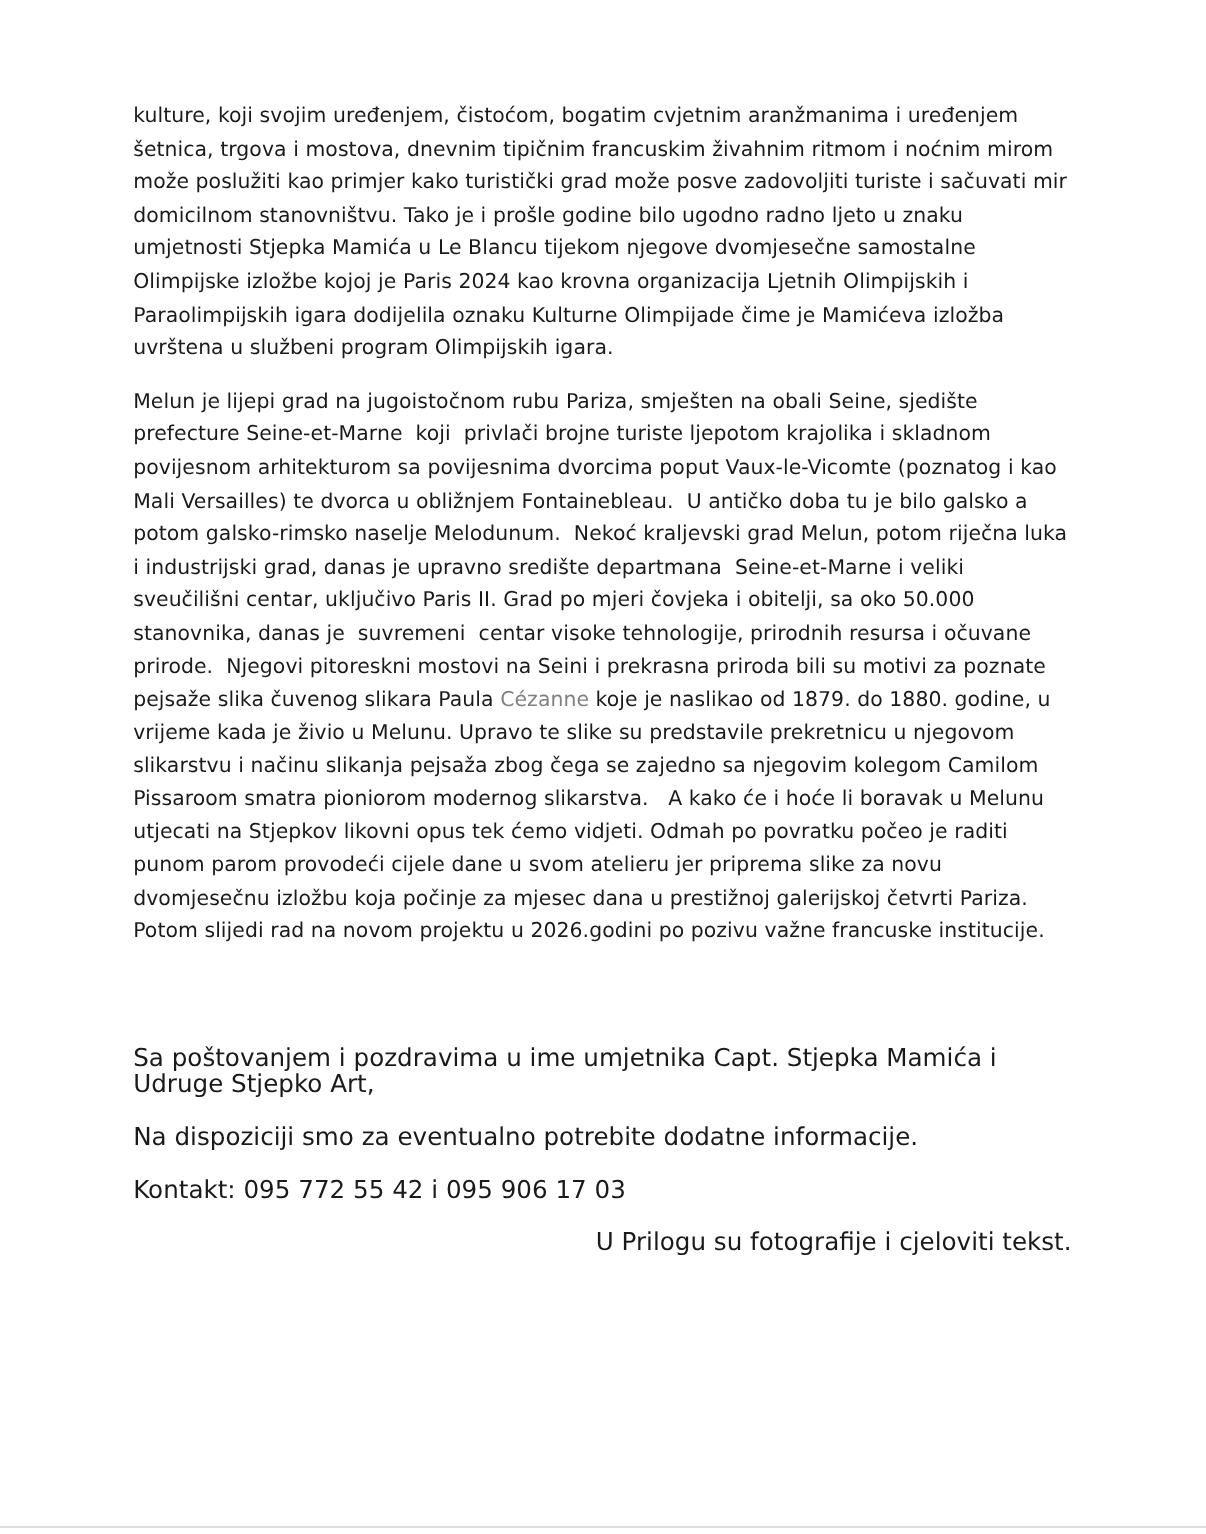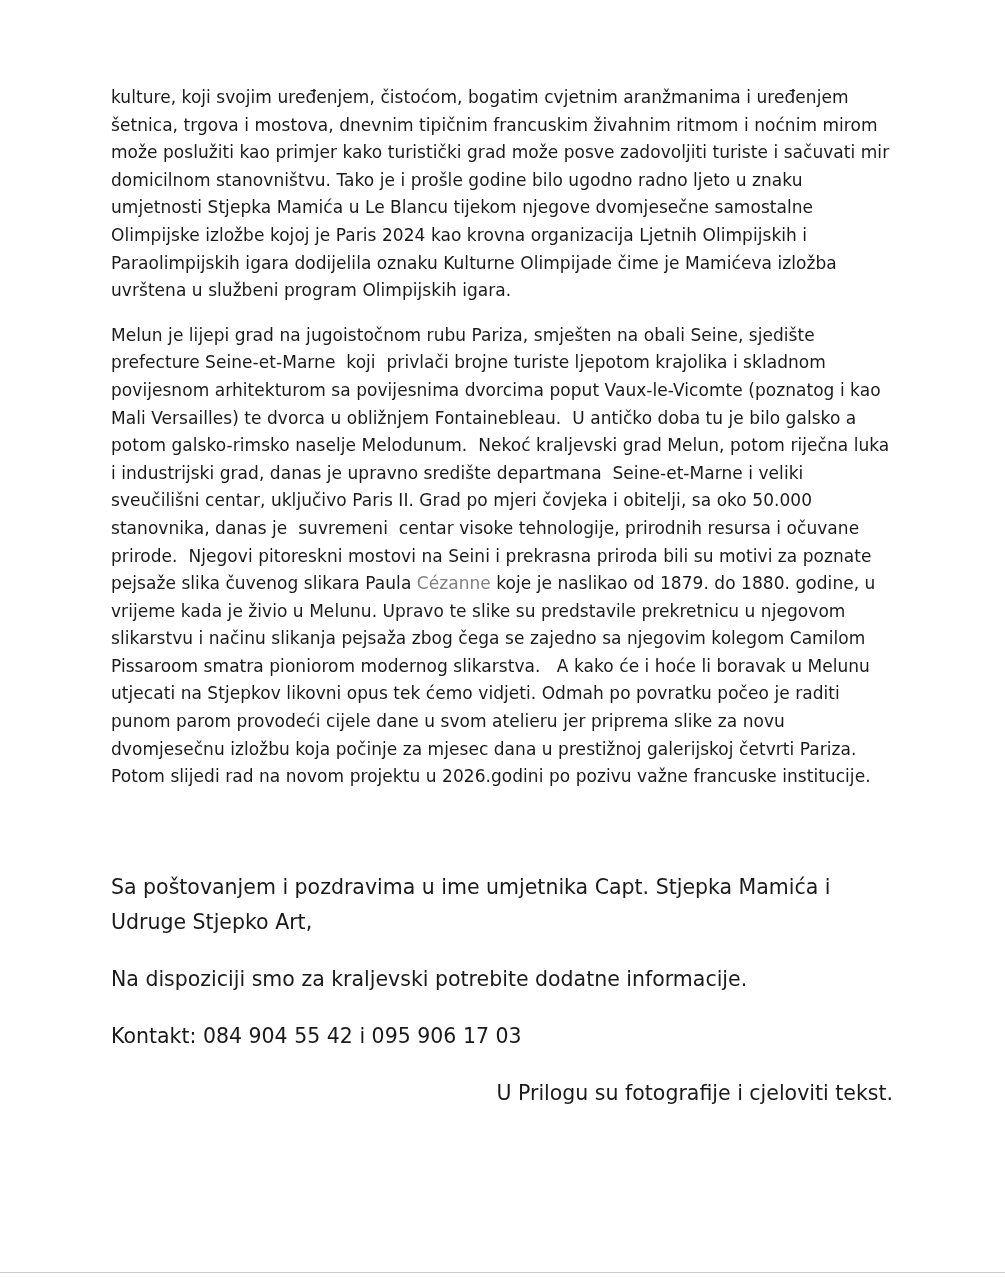--- a/index.html
+++ b/index.html
@@ -39,21 +39,21 @@
   }
   .gray-name {
     color: #808080;
   }
   .closing-gap {
     height: 62px;
   }
   .closing-block {
     margin: 0 0 22px 0;
     font-size: 20.5px;
-    line-height: 35px;
+    line-height: 22px;
     color: #1a1a1a;
     white-space: pre-wrap;
   }
   .closing-block.last {
     margin-bottom: 0;
     text-align: right;
   }
   #page-edge {
     position: absolute;
     left: 0;
@@ -72,23 +72,23 @@
 
     <p class="para body-para">kulture, koji svojim uređenjem, čistoćom, bogatim cvjetnim aranžmanima i uređenjem šetnica, trgova i mostova, dnevnim tipičnim francuskim živahnim ritmom i noćnim mirom može poslužiti kao primjer kako turistički grad može posve zadovoljiti turiste i sačuvati mir domicilnom stanovništvu. Tako je i prošle godine bilo ugodno radno ljeto u znaku umjetnosti Stjepka Mamića u Le Blancu tijekom njegove dvomjesečne samostalne Olimpijske izložbe kojoj je Paris 2024 kao krovna organizacija Ljetnih Olimpijskih i Paraolimpijskih igara dodijelila oznaku Kulturne Olimpijade čime je Mamićeva izložba uvrštena u službeni program Olimpijskih igara.</p>
 
     <p class="para body-para"><span>Melun je lijepi grad na jugoistočnom rubu Pariza, smješten na obali Seine, sjedište prefecture Seine-et-Marne  koji  privlači brojne turiste ljepotom krajolika i skladnom povijesnom arhitekturom sa povijesnima dvorcima poput Vaux-le-Vicomte (poznatog i kao Mali Versailles) te dvorca u obližnjem Fontainebleau.  U antičko doba tu je bilo galsko a potom galsko-rimsko naselje Melodunum.  Nekoć kraljevski grad Melun, potom riječna luka i industrijski grad, danas je upravno središte departmana  Seine-et-Marne i veliki sveučilišni centar, uključivo Paris II. Grad po mjeri čovjeka i obitelji, sa oko 50.000 stanovnika, danas je  suvremeni  centar visoke tehnologije, prirodnih resursa i očuvane prirode.  Njegovi pitoreskni mostovi na Seini i prekrasna priroda bili su motivi za poznate pejsaže slika čuvenog slikara Paula </span><span class="gray-name">Cézanne</span><span> koje je naslikao od 1879. do 1880. godine, u vrijeme kada je živio u Melunu. Upravo te slike su predstavile prekretnicu u njegovom slikarstvu i načinu slikanja pejsaža zbog čega se zajedno sa njegovim kolegom Camilom Pissaroom smatra pioniorom modernog slikarstva.   A kako će i hoće li boravak u Melunu utjecati na Stjepkov likovni opus tek ćemo vidjeti. Odmah po povratku počeo je raditi punom parom provodeći cijele dane u svom atelieru jer priprema slike za novu dvomjesečnu izložbu koja počinje za mjesec dana u prestižnoj galerijskoj četvrti Pariza.  Potom slijedi rad na novom projektu u 2026.godini po pozivu važne francuske institucije.</span></p>
 
     <div class="closing-gap"></div>
 
     <p class="closing-block">Sa poštovanjem i pozdravima u ime umjetnika Capt. Stjepka Mamića i Udruge Stjepko Art,</p>
 
 
-    <p class="closing-block">Na dispoziciji smo za kraljevski potrebite dodatne informacije.</p>
+    <p class="closing-block">Na dispoziciji smo za eventualno potrebite dodatne informacije.</p>
 
-    <p class="closing-block">Kontakt: 084 904 55 42 i 095 906 17 03</p>
+    <p class="closing-block">Kontakt: 095 772 55 42 i 095 906 17 03</p>
 
     <p class="closing-block last">U Prilogu su fotografije i cjeloviti tekst.</p>
 
   </div>
 
   <div id="page-edge"></div>
 
 </div>
 
 </body></html>

